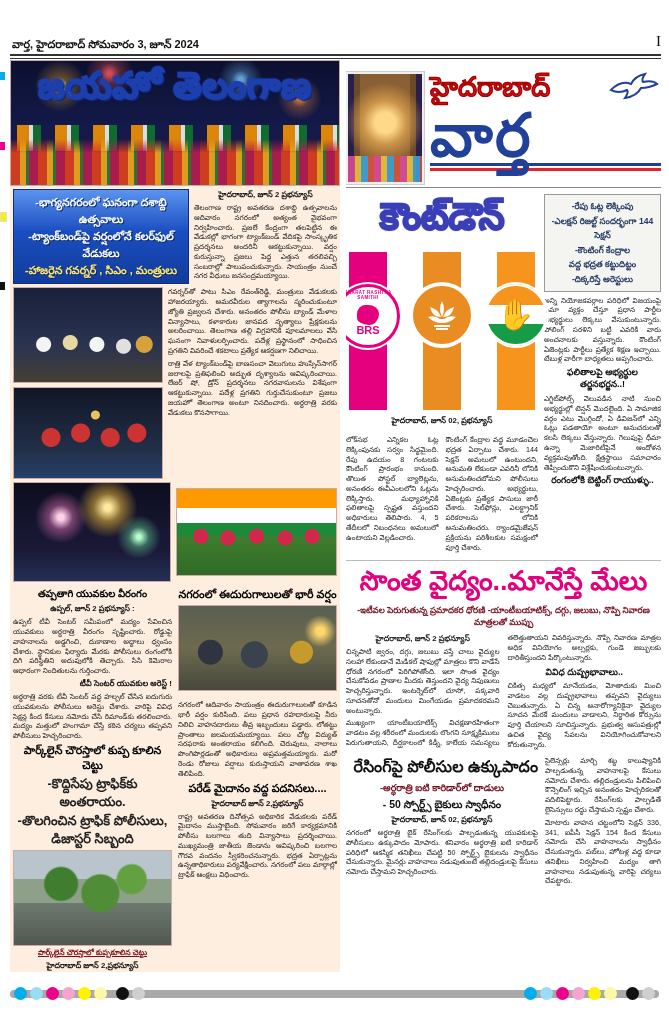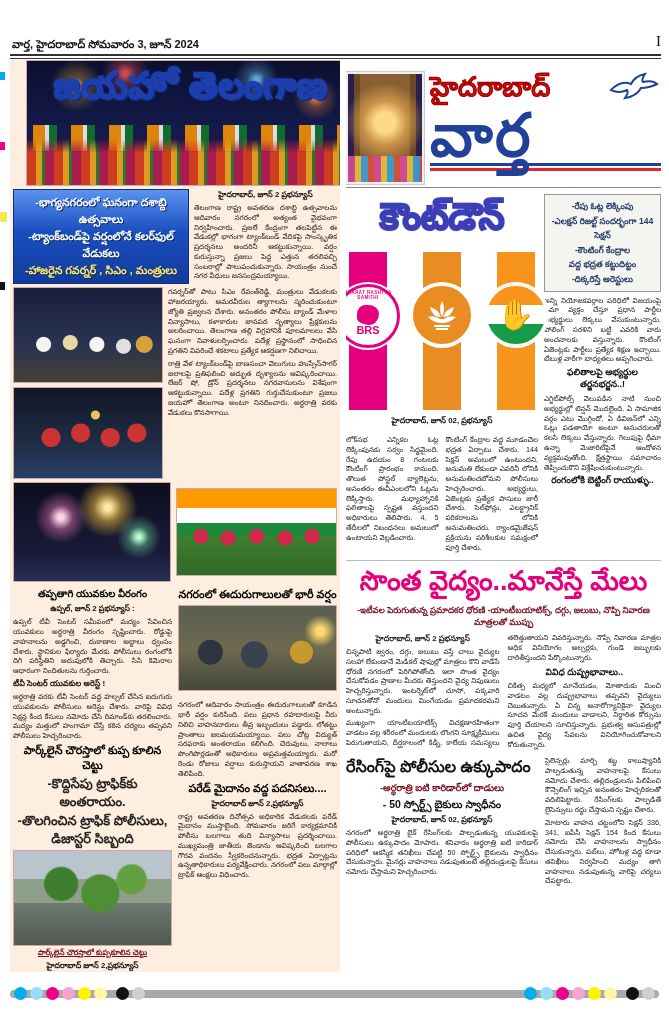--- a/index.html
+++ b/index.html
@@ -16,21 +16,21 @@
   .dots span{width:13px;height:13px;border-radius:50%;display:inline-block;}
   
   .leftcol{position:absolute;left:10px;top:60px;width:330px;height:912px;background:#fdeee0;overflow:hidden;}
   .rightcol{position:absolute;left:346px;top:70px;width:315px;height:918px;overflow:hidden;background:#fff;}
   
   .hero{position:relative;width:100%;height:126px;background:
       radial-gradient(circle at 15% 20%,rgba(255,215,0,.9) 0 2px,rgba(255,180,40,.35) 8px,transparent 26px),
       radial-gradient(circle at 30% 10%,rgba(255,90,90,.8) 0 2px,rgba(255,90,90,.3) 10px,transparent 24px),
       radial-gradient(circle at 70% 15%,rgba(120,200,255,.8) 0 2px,rgba(120,200,255,.3) 9px,transparent 22px),
       radial-gradient(circle at 88% 30%,rgba(255,140,60,.8) 0 2px,rgba(255,140,60,.3) 9px,transparent 22px),
-      linear-gradient(180deg,#0b1030 0%,#141a4a 55%,#301040 100%);overflow:hidden;margin-left:16px;}
+      linear-gradient(180deg,#0b1030 0%,#141a4a 55%,#301040 100%);overflow:hidden;}
   .hero .dancers{position:absolute;bottom:0;left:0;right:0;height:46px;
       background:repeating-linear-gradient(90deg,#d8401f 0 9px,#e8a31f 9px 15px,#2c7a33 15px 18px,#b01e4f 18px 27px);
       -webkit-mask:linear-gradient(180deg,transparent 0,#000 14px);mask:linear-gradient(180deg,transparent 0,#000 14px);opacity:.95;}
   .hero .flags{position:absolute;bottom:34px;left:0;right:0;height:26px;
       background:repeating-linear-gradient(90deg,transparent 0 6px,#f90 6px 18px,#fff 18px 22px,#107a2a 22px 30px,transparent 30px 38px);opacity:.85;}
   .hero-head{position:absolute;top:4px;width:100%;text-align:center;font-size:36px;font-weight:bold;color:#fff;
       -webkit-text-stroke:2px #1d3fae;text-shadow:0 0 3px #1d3fae,2px 2px 0 #0c2a7a;letter-spacing:1px;}
   
   .leadrow{display:flex;gap:5px;padding:3px 3px 0 3px;}
   .bluebox{width:168px;min-width:168px;background:linear-gradient(180deg,#5b93ef,#1a4ec0 45%,#123c9b);
@@ -70,21 +70,21 @@
       radial-gradient(circle at 32% 57%,#d1274a 0 7px,transparent 8px),
       radial-gradient(circle at 50% 55%,#d1274a 0 7px,transparent 8px),
       radial-gradient(circle at 68% 57%,#d1274a 0 7px,transparent 8px),
       radial-gradient(circle at 85% 55%,#d1274a 0 7px,transparent 8px),
       linear-gradient(180deg,#f90 0%,#f90 22%,#fff 22% 40%,#1c8a3a 40% 55%,#3f7d2f 55%,#2f6b25 100%);}
   
   .subrow{display:flex;gap:6px;padding:4px 3px 0;}
   .subcol{width:50%;}
   .h13{font-size:10px;font-weight:bold;text-align:center;margin:2px 0;color:#000;}
   .h11{font-size:11px;font-weight:bold;text-align:center;margin:2px 0;color:#000;}
-  .subbold{font-size:8px;font-weight:bold;text-align:left;margin:2px 0;}
+  .subbold{font-size:8px;font-weight:bold;text-align:right;margin:2px 0;}
   .minibul{font-size:13px;font-weight:bold;text-align:center;color:#222;margin:1px 0;}
   .ph-tree{height:96px;background:
       radial-gradient(circle at 30% 35%,#3f7d2f 0 16px,transparent 18px),
       radial-gradient(circle at 55% 45%,#4f8d36 0 18px,transparent 20px),
       radial-gradient(circle at 75% 30%,#63a040 0 14px,transparent 16px),
       linear-gradient(180deg,#b9c4cc 0 30%,#8fa08a 30% 55%,#6e7a70 55%,#51584f 100%);}
   .ph-rain{height:86px;background:
       radial-gradient(circle at 20% 55%,#2e3540 0 12px,transparent 13px),
       radial-gradient(circle at 48% 58%,#3a424e 0 13px,transparent 14px),
       radial-gradient(circle at 78% 55%,#c79a2e 0 11px,transparent 12px),
@@ -127,21 +127,21 @@
   .sidebox div{font-size:8.6px;font-weight:bold;color:#233a66;text-align:center;line-height:1.7;}
   .subhead-r{font-size:9px;font-weight:bold;text-align:center;margin:3px 0;color:#101010;}
   
   .selfmed{margin-top:8px;border-top:1px solid #bbb;padding-top:3px;}
   .sm-head{color:#e5007d;font-size:27px;font-weight:bold;text-align:center;margin:2px 0;}
   .sm-deck{font-size:8.6px;font-weight:bold;color:#7a1020;text-align:center;margin:2px 0 4px;}
   .sm-cols{column-count:2;column-gap:8px;}
   
   .racegrid{display:flex;gap:7px;margin-top:6px;}
   .raceleft{width:192px;min-width:192px;}
-  .race-head{font-size:16px;font-weight:bold;text-align:left;margin:2px 0;}
+  .race-head{font-size:16px;font-weight:bold;text-align:right;margin:2px 0;}
   .race-sub1{font-size:9.5px;font-weight:bold;color:#7a1020;text-align:center;margin:2px 0;}
   .race-sub2{font-size:10.5px;font-weight:bold;text-align:center;margin:2px 0;}
   .raceright{flex:1;}
   .rule-thin{border-top:1px solid #888;margin:3px 0;}
 </style>
 </head>
 <body>
 
 <div class="page">
 

